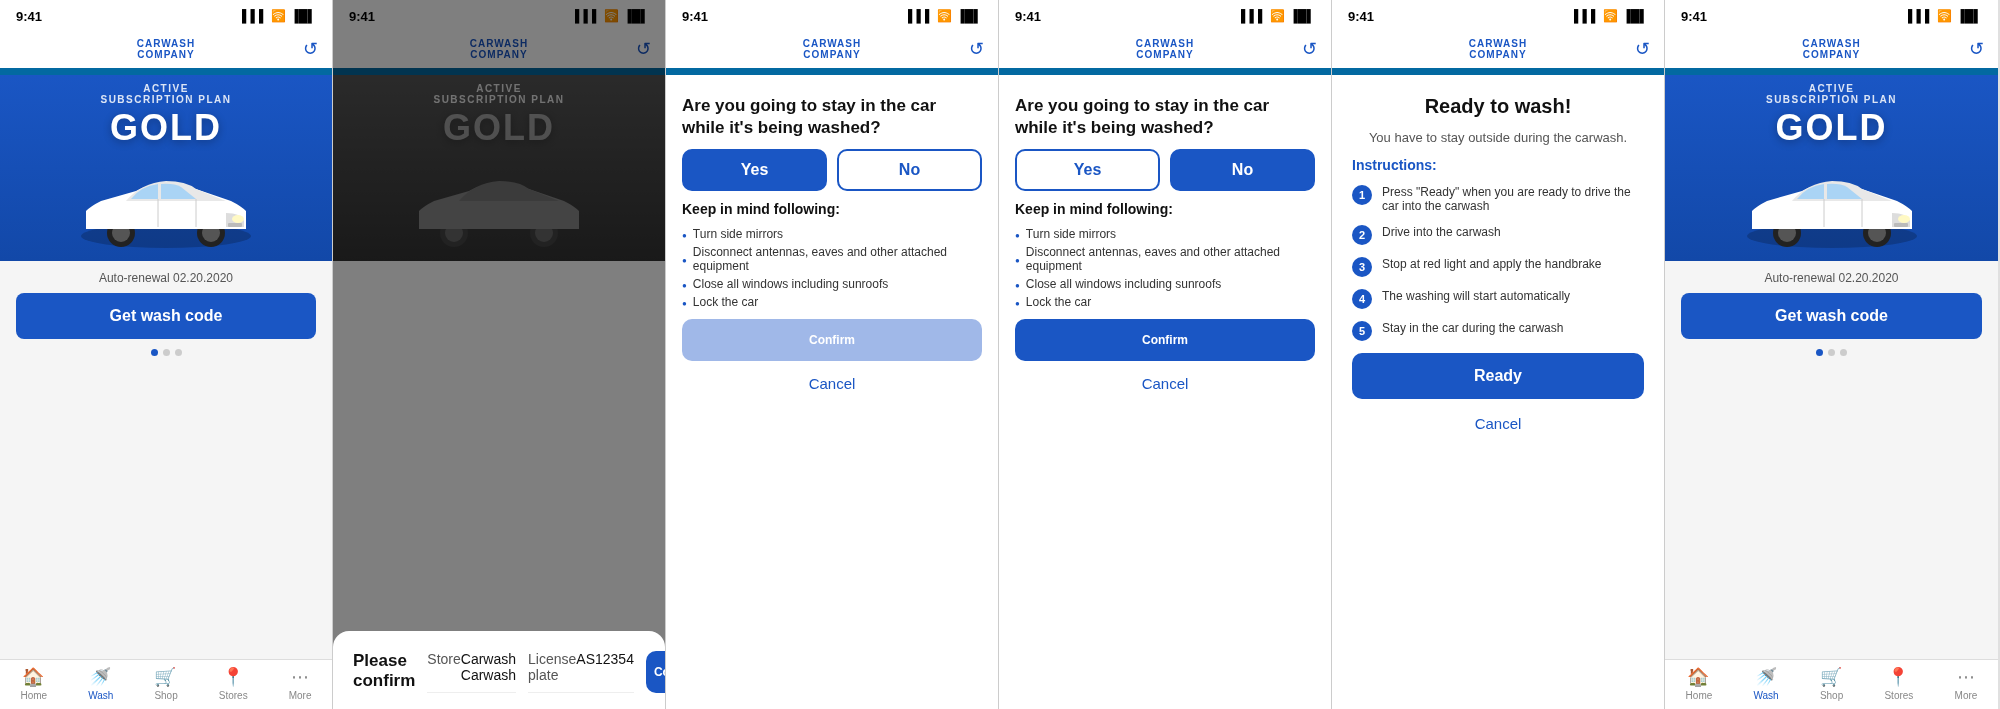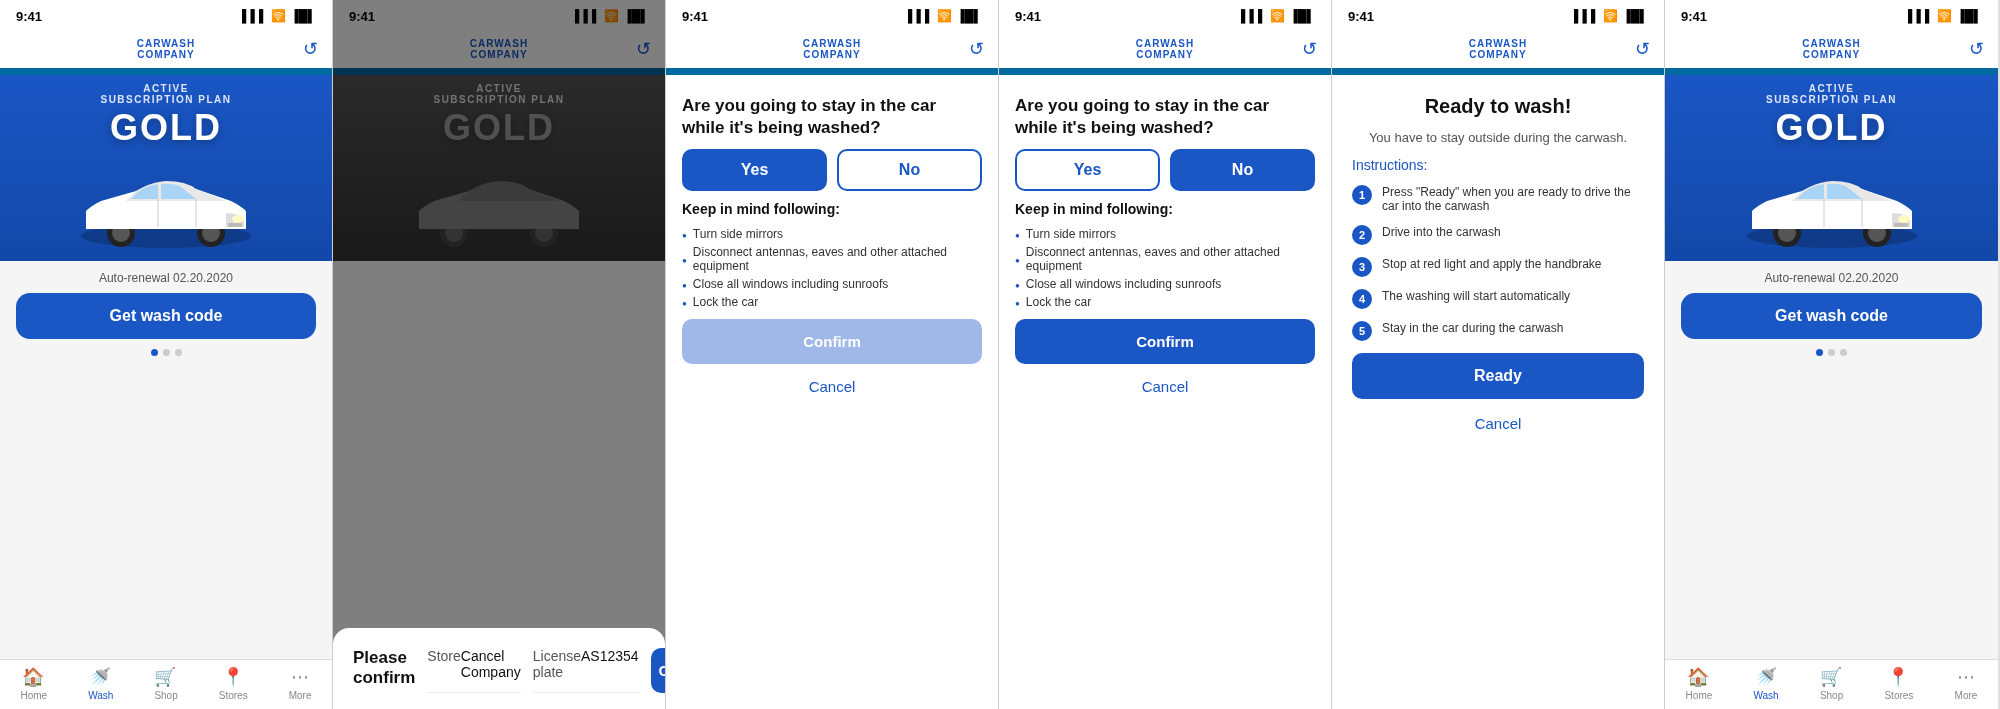--- a/index.html
+++ b/index.html
@@ -116,21 +116,21 @@
 
     .auto-renewal {
       font-size: 12px;
       color: #555;
     }
 
     .wash-btn {
       background: #1a56c4;
       color: #fff;
       border: none;
-      border-radius: 14px;
+      border-radius: 8px;
       padding: 14px 0;
       width: 100%;
       font-size: 16px;
       font-weight: 700;
       cursor: pointer;
     }
 
     .page-dots {
       display: flex;
       gap: 5px;
@@ -197,21 +197,21 @@
       padding-bottom: 8px;
     }
     .modal-row .val { color: #111; font-weight: 500; }
     .confirm-btn {
       background: #1a56c4;
       color: #fff;
       border: none;
       border-radius: 10px;
       padding: 14px 8px;
       width: 100%;
-      font-size: 15px;
+      font-size: 12px;
       font-weight: 700;
       cursor: pointer;
     }
     .confirm-btn.light {
       background: #a0b8e8;
     }
     .cancel-link {
       text-align: center;
       color: #1a56c4;
       font-size: 15px;
@@ -285,21 +285,21 @@
       color: #111;
       text-align: center;
     }
     .ready-subtitle {
       font-size: 13px;
       color: #555;
       text-align: center;
     }
     .instructions-label {
       font-size: 14px;
-      font-weight: 400;
+      font-weight: 700;
       color: #1a56c4;
     }
     .instruction-item {
       display: flex;
       gap: 10px;
       align-items: flex-start;
       font-size: 12px;
       color: #333;
     }
     .instr-num {
@@ -454,21 +454,21 @@
       <path d="M20 68 L20 50 Q25 45 35 40 L70 30 Q85 22 100 22 Q115 22 130 28 L165 40 Q175 45 180 50 L180 68 Z" fill="#888"></path>
       <path d="M60 40 Q75 22 100 20 Q120 20 130 28 L160 40 Z" fill="#777"></path>
     </svg>
   </div>
 
   <div class="modal-overlay">
     <div class="modal-sheet">
       <div class="modal-title">Please confirm</div>
       <div class="modal-row">
         <span>Store</span>
-        <span class="val">Cancel Company</span>
+        <span class="val">Carwash Carwash</span>
       </div>
       <div class="modal-row">
         <span>License plate</span>
         <span class="val">AS12354</span>
       </div>
       <button class="confirm-btn">Confirm</button>
       <div class="cancel-link">Cancel</div>
     </div>
   </div>
 </div>

